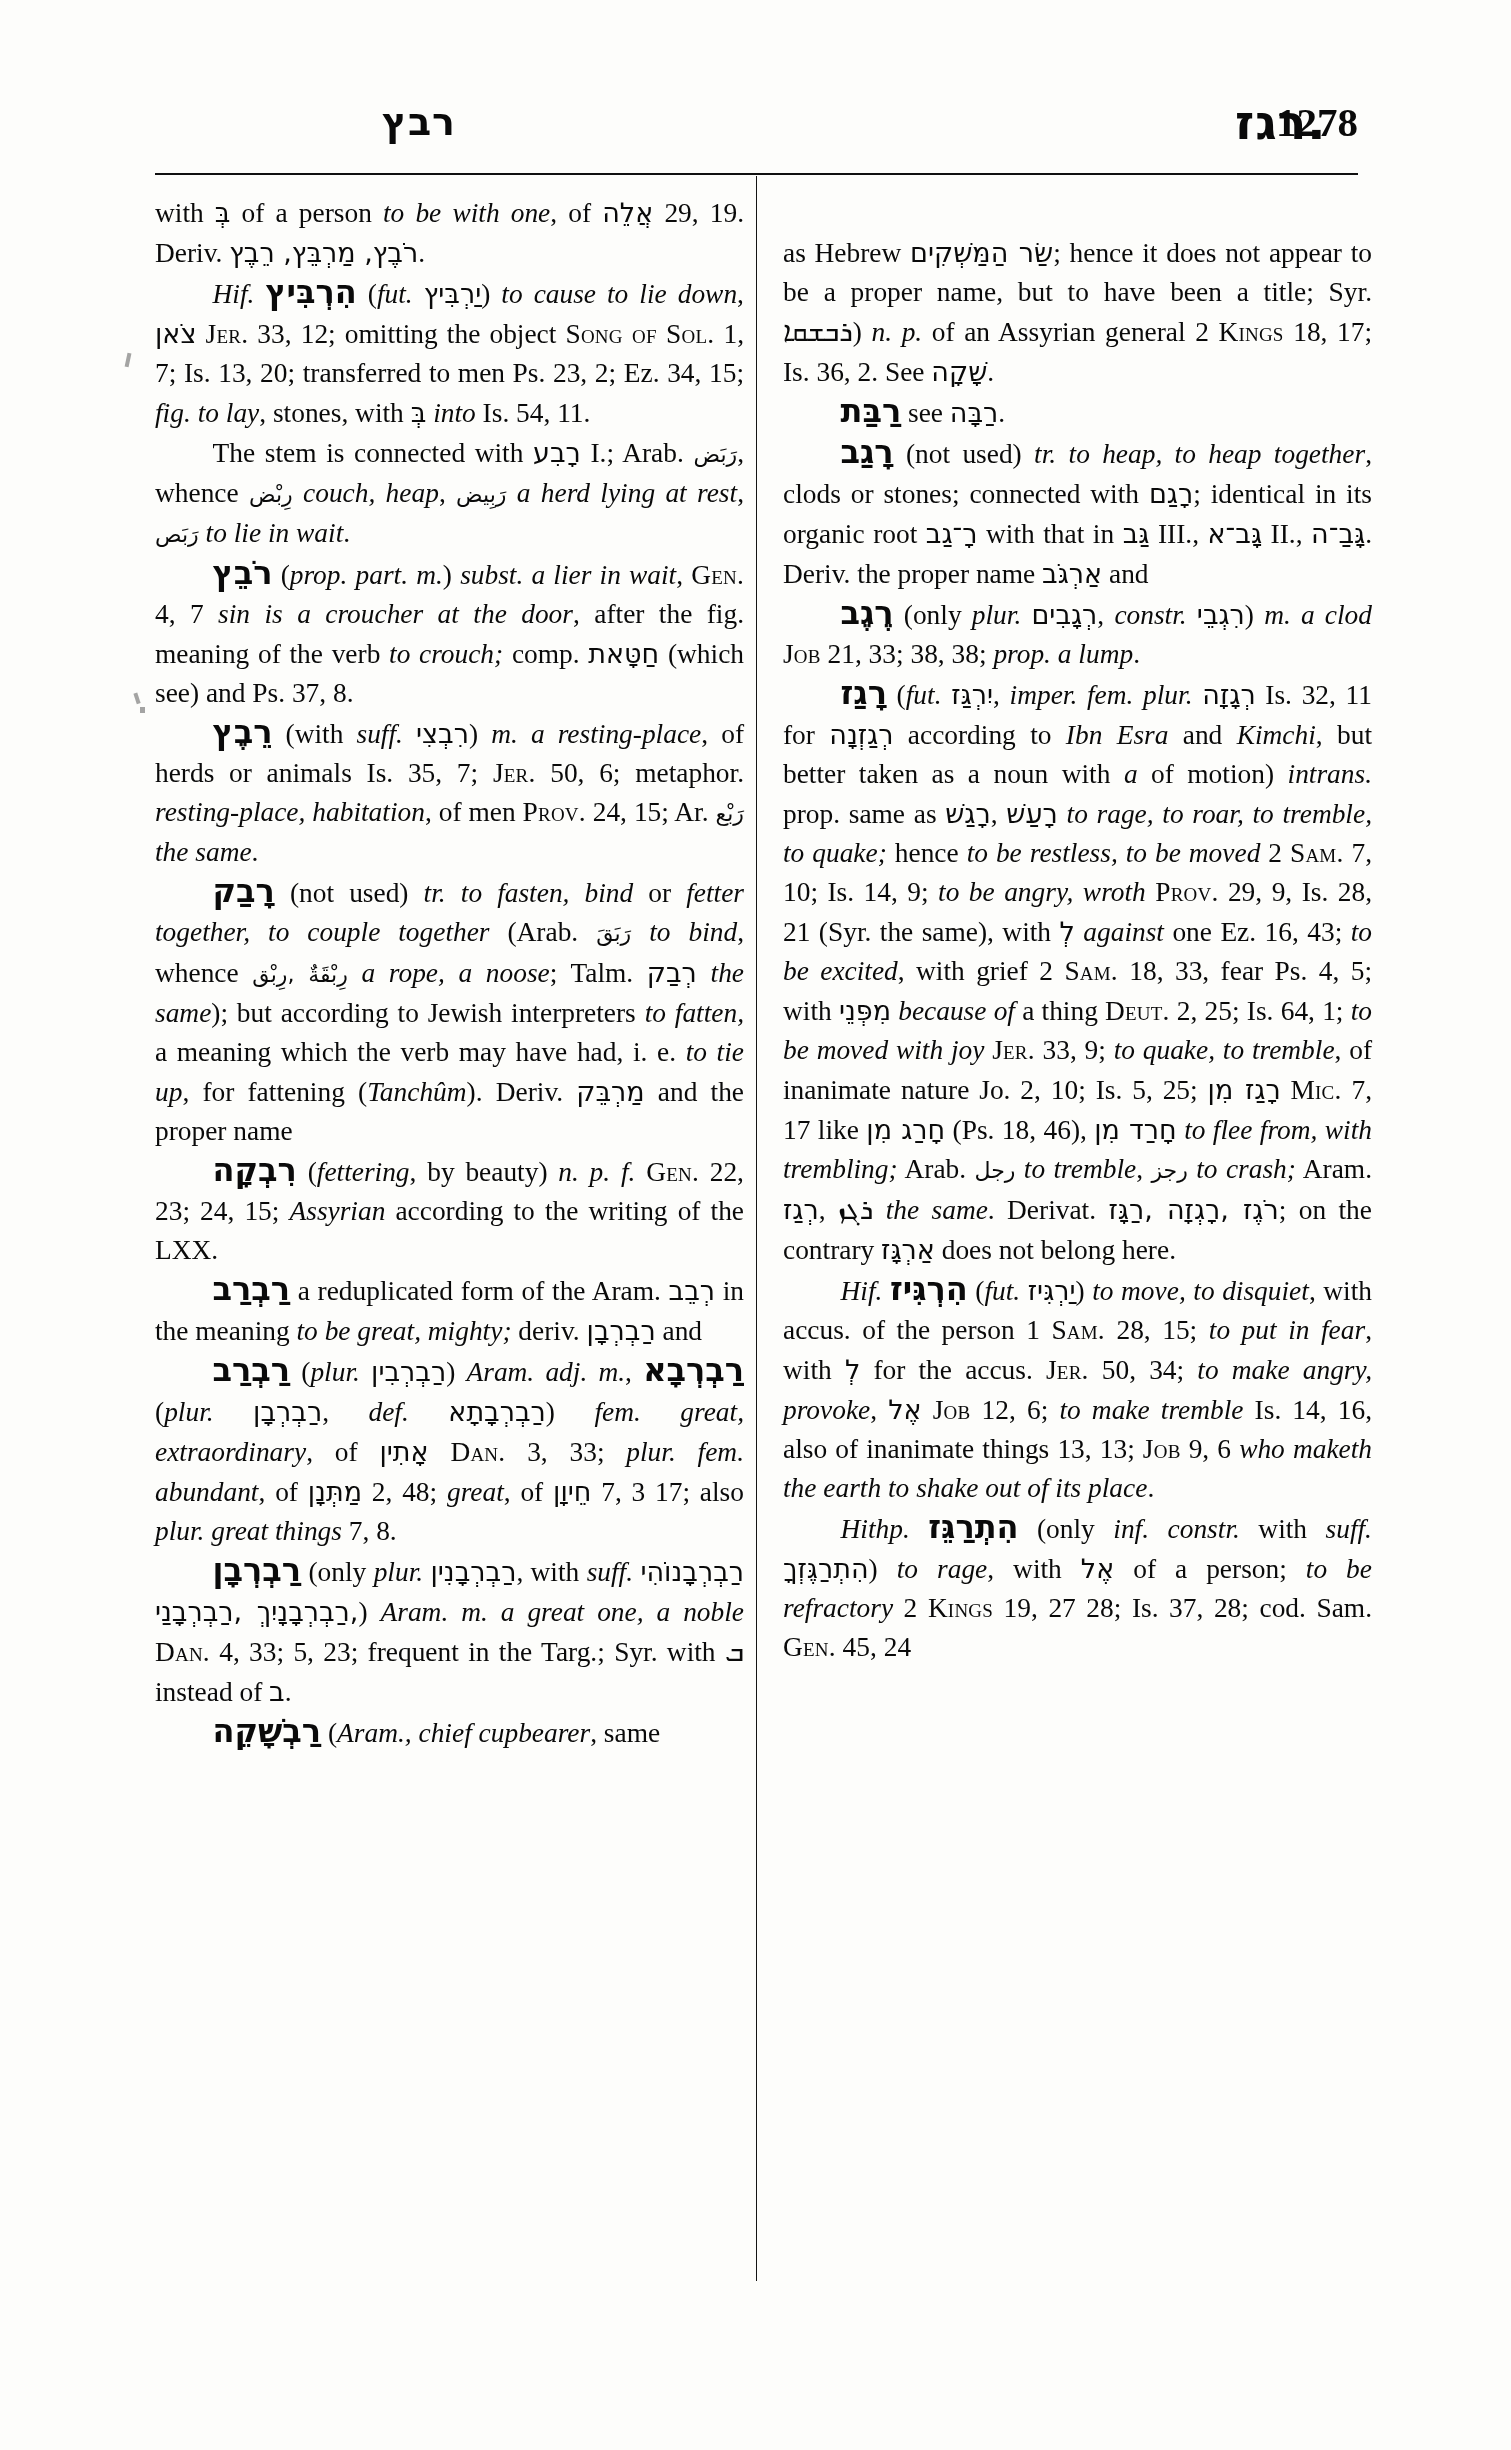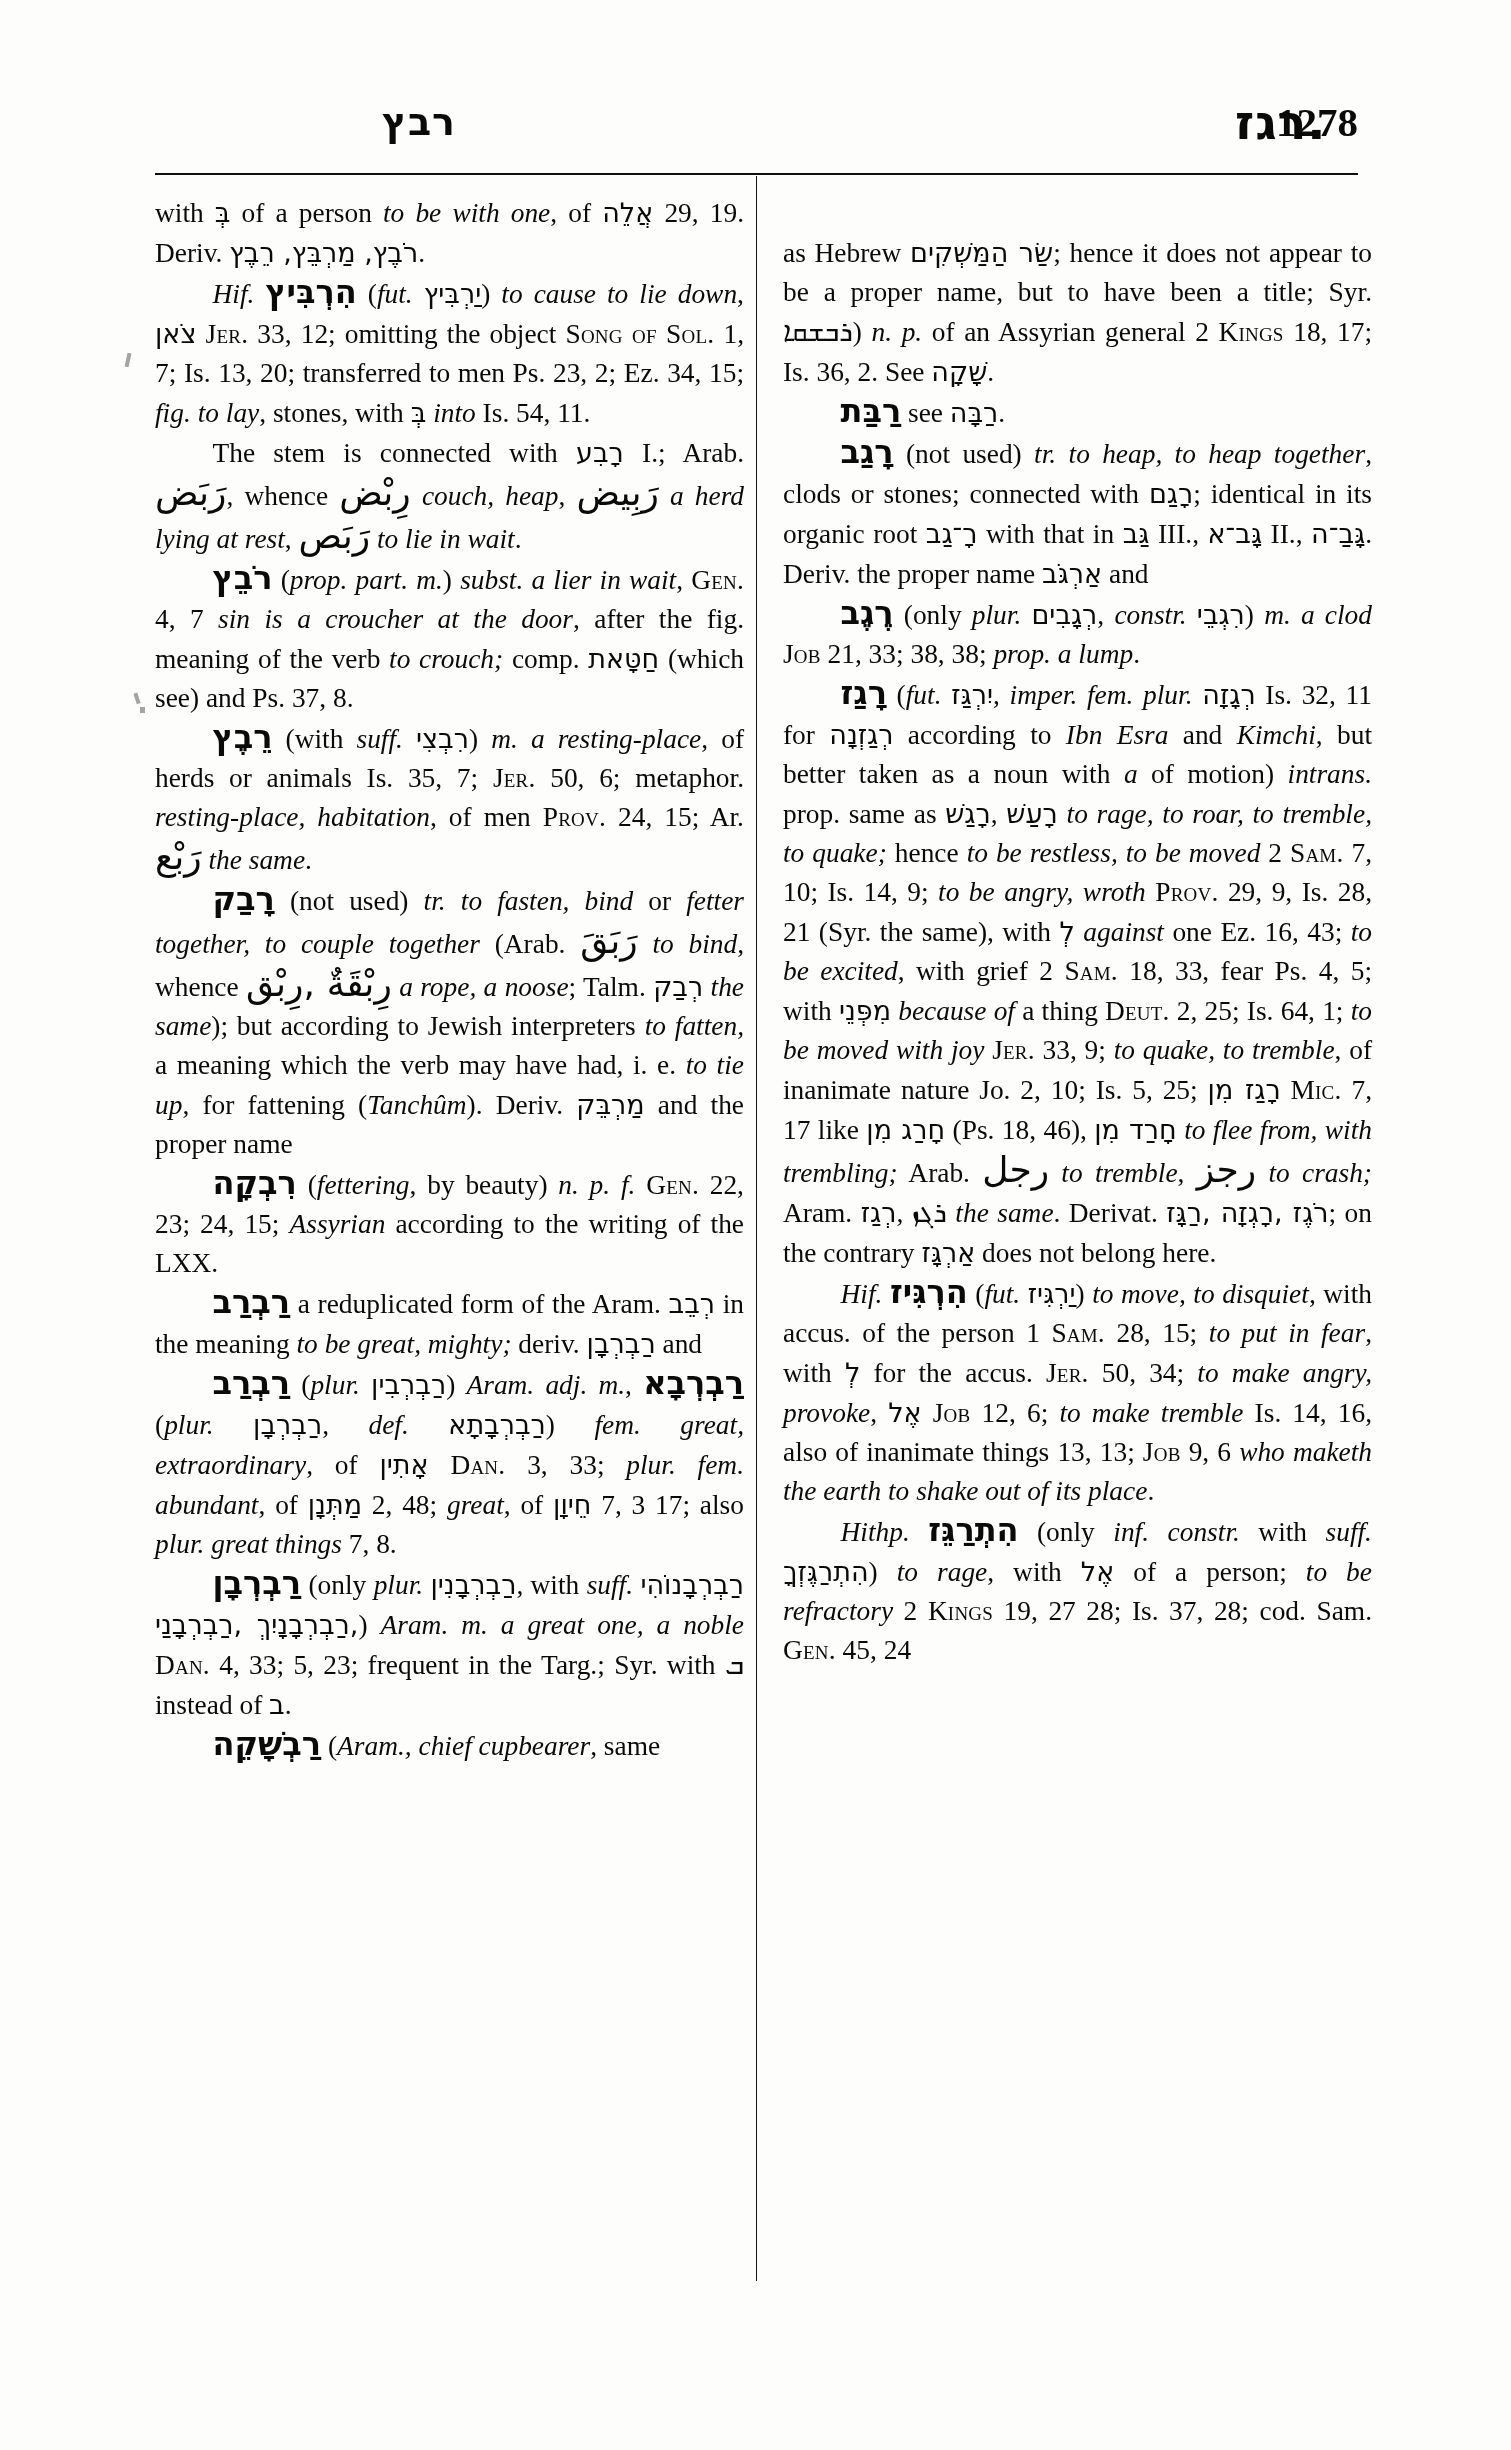--- a/index.html
+++ b/index.html
@@ -99,21 +99,21 @@
   }
   .heb-b {
     font-family: "DejaVu Sans", sans-serif;
     font-size: 32px;
     font-weight: 700;
     direction: rtl;
     unicode-bidi: isolate;
   }
   .ar {
     font-family: "DejaVu Sans", sans-serif;
-    font-size: 36px;
+    font-size: 22px;
     direction: rtl;
     unicode-bidi: isolate;
   }
   .syr {
     font-family: "DejaVu Sans", sans-serif;
     font-size: 28px;
     direction: rtl;
     unicode-bidi: isolate;
   }
   .it { font-style: italic; }

